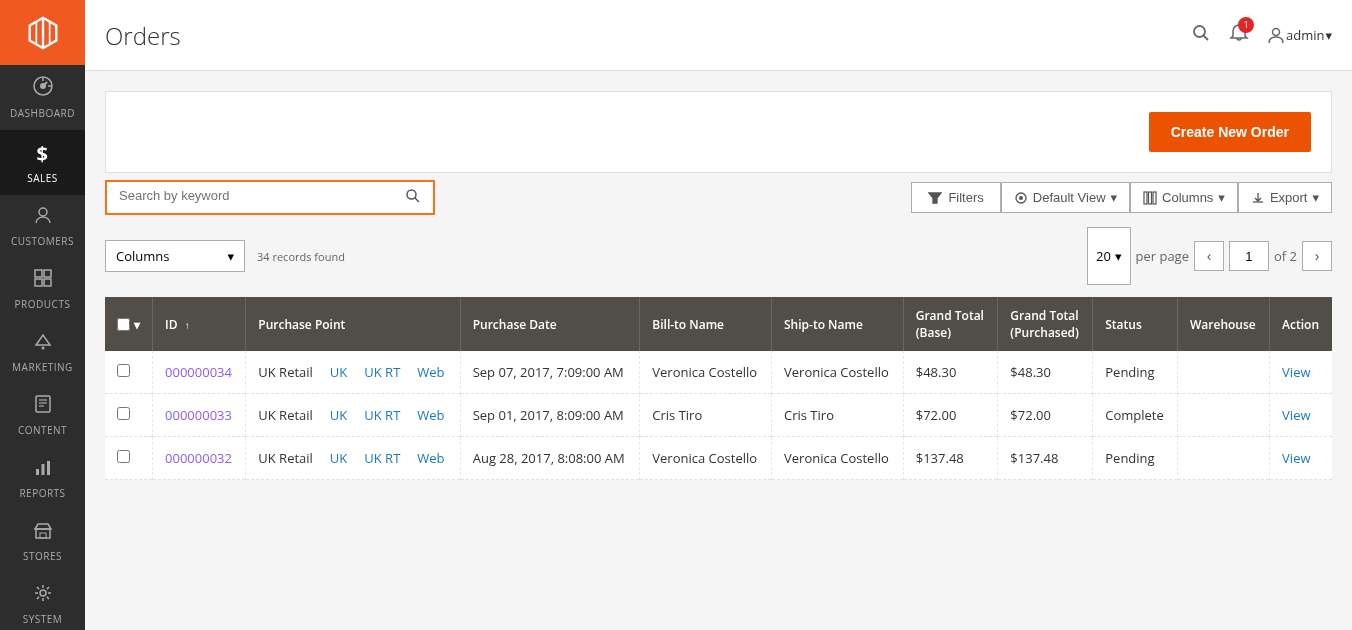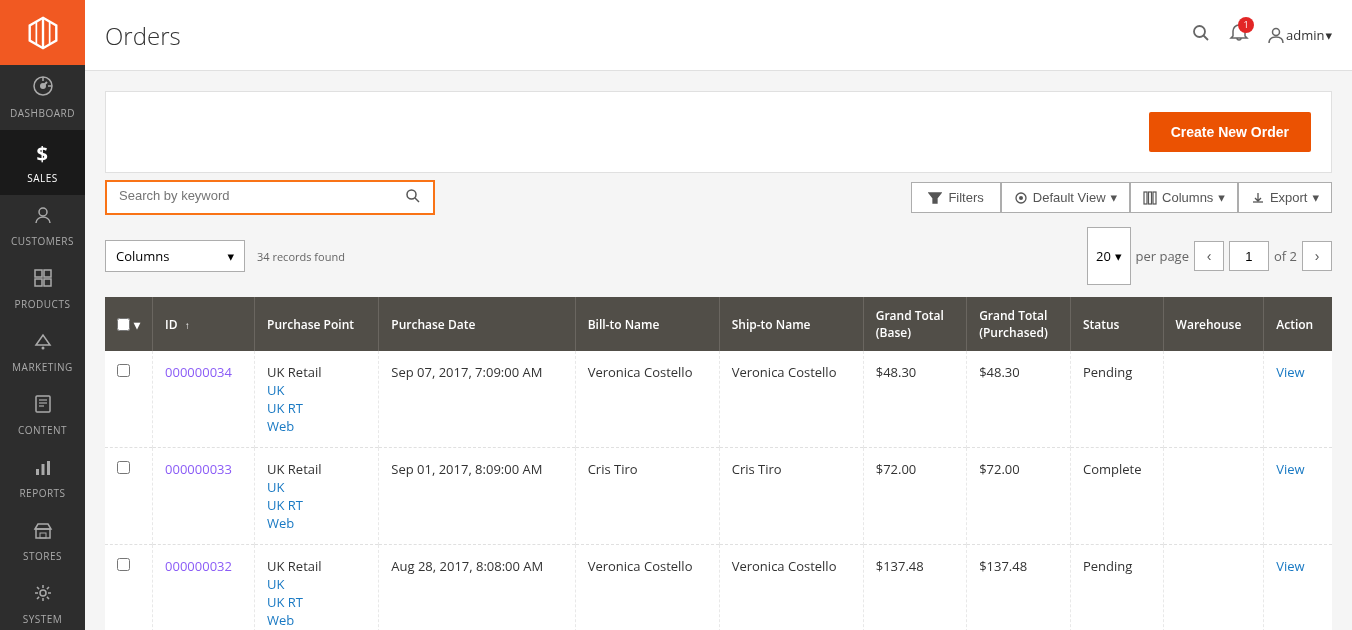--- a/index.html
+++ b/index.html
@@ -299,22 +299,22 @@
       display: flex;
       align-items: center;
       gap: 4px;
     }
     .id-link {
       color: #8b5cf6;
       text-decoration: none;
     }
     .purchase-point {
       display: flex;
-      flex-direction: column;
-      gap: 0;
+      flex-direction: row;
+      gap: 17px;
     }
     .purchase-point-main { color: #333; }
     .purchase-point-sub { color: #1979c3; }
     .action-view {
       color: #1979c3;
       text-decoration: none;
       cursor: pointer;
     }
     .sort-icon { font-size: 10px; margin-left: 4px; }
   </style>

